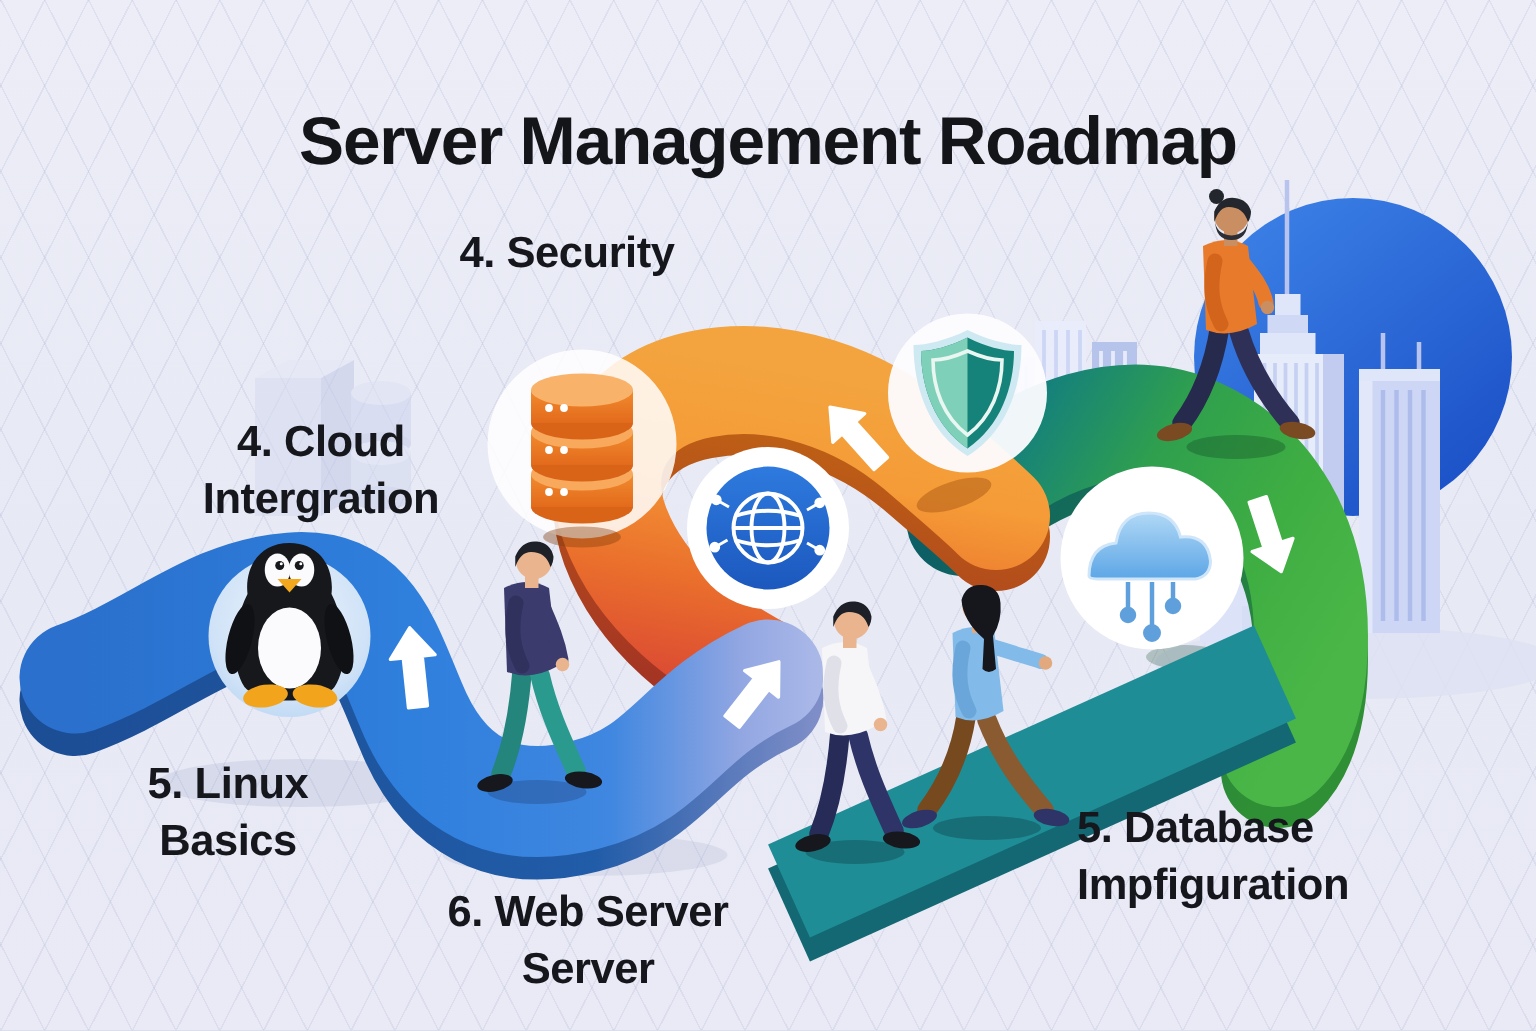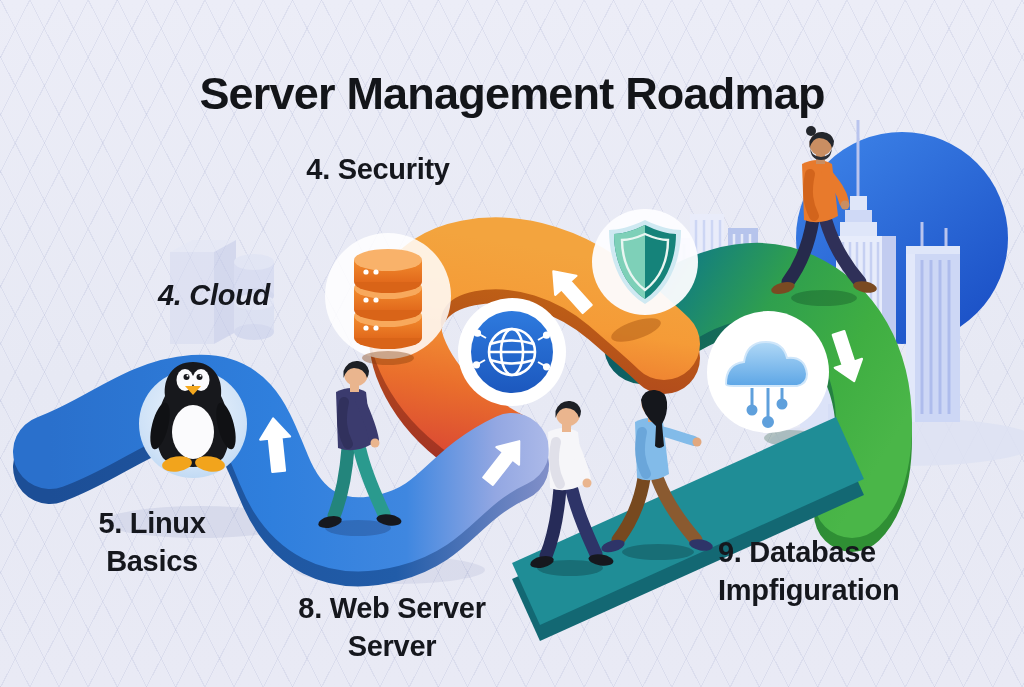--- a/index.html
+++ b/index.html
@@ -327,37 +327,38 @@
       <rect x="-2" y="-72" width="9" height="12" fill="#c98e62"></rect>
       <circle cx="3" cy="-80" r="11.5" fill="#c98e62"></circle>
       <path d="M -8 -78 Q -8 -64 3 -64 Q 14 -64 14 -78 Q 14 -68 3 -67 Q -8 -68 -8 -78 Z" fill="#2c2f36"></path>
       <path d="M -8.5 -83 Q -4 -93 5 -92 Q 14 -91 16 -83 Q 16 -79 14 -76 Q 11 -86 1 -86 Q -5 -86 -8.5 -76 Z" fill="#23262c"></path>
       <circle cx="-7" cy="-93" r="5" fill="#23262c"></circle>
     </g>
   </svg>
 
   <div class="title">Server Management Roadmap</div>
 
-  <div class="lbl" style="left:84px;top:276px;width:260px;font-style:italic;">
+  <div class="lbl" style="left:84px;top:276px;width:260px;">
     <span>4. Cloud</span><br>
+    <span>Intergration</span>
   </div>
 
   <div class="lbl" style="left:248px;top:150px;width:260px;">
     <span>4. Security</span><br>
   </div>
 
 
   <div class="lbl" style="left:42px;top:504px;width:220px;">
     <span>5. Linux</span><br>
     <span>Basics</span>
   </div>
 
   <div class="lbl" style="left:272px;top:589px;width:240px;">
-    <span>8. Web Server</span><br>
+    <span>6. Web Server</span><br>
     <span>Server</span>
   </div>
 
   <div class="lbl left" style="left:718px;top:533px;width:260px;">
-    <span>9. Database</span><br>
+    <span>5. Database</span><br>
     <span>Impfiguration</span>
   </div>
 
 </div>
 
 </body></html>

